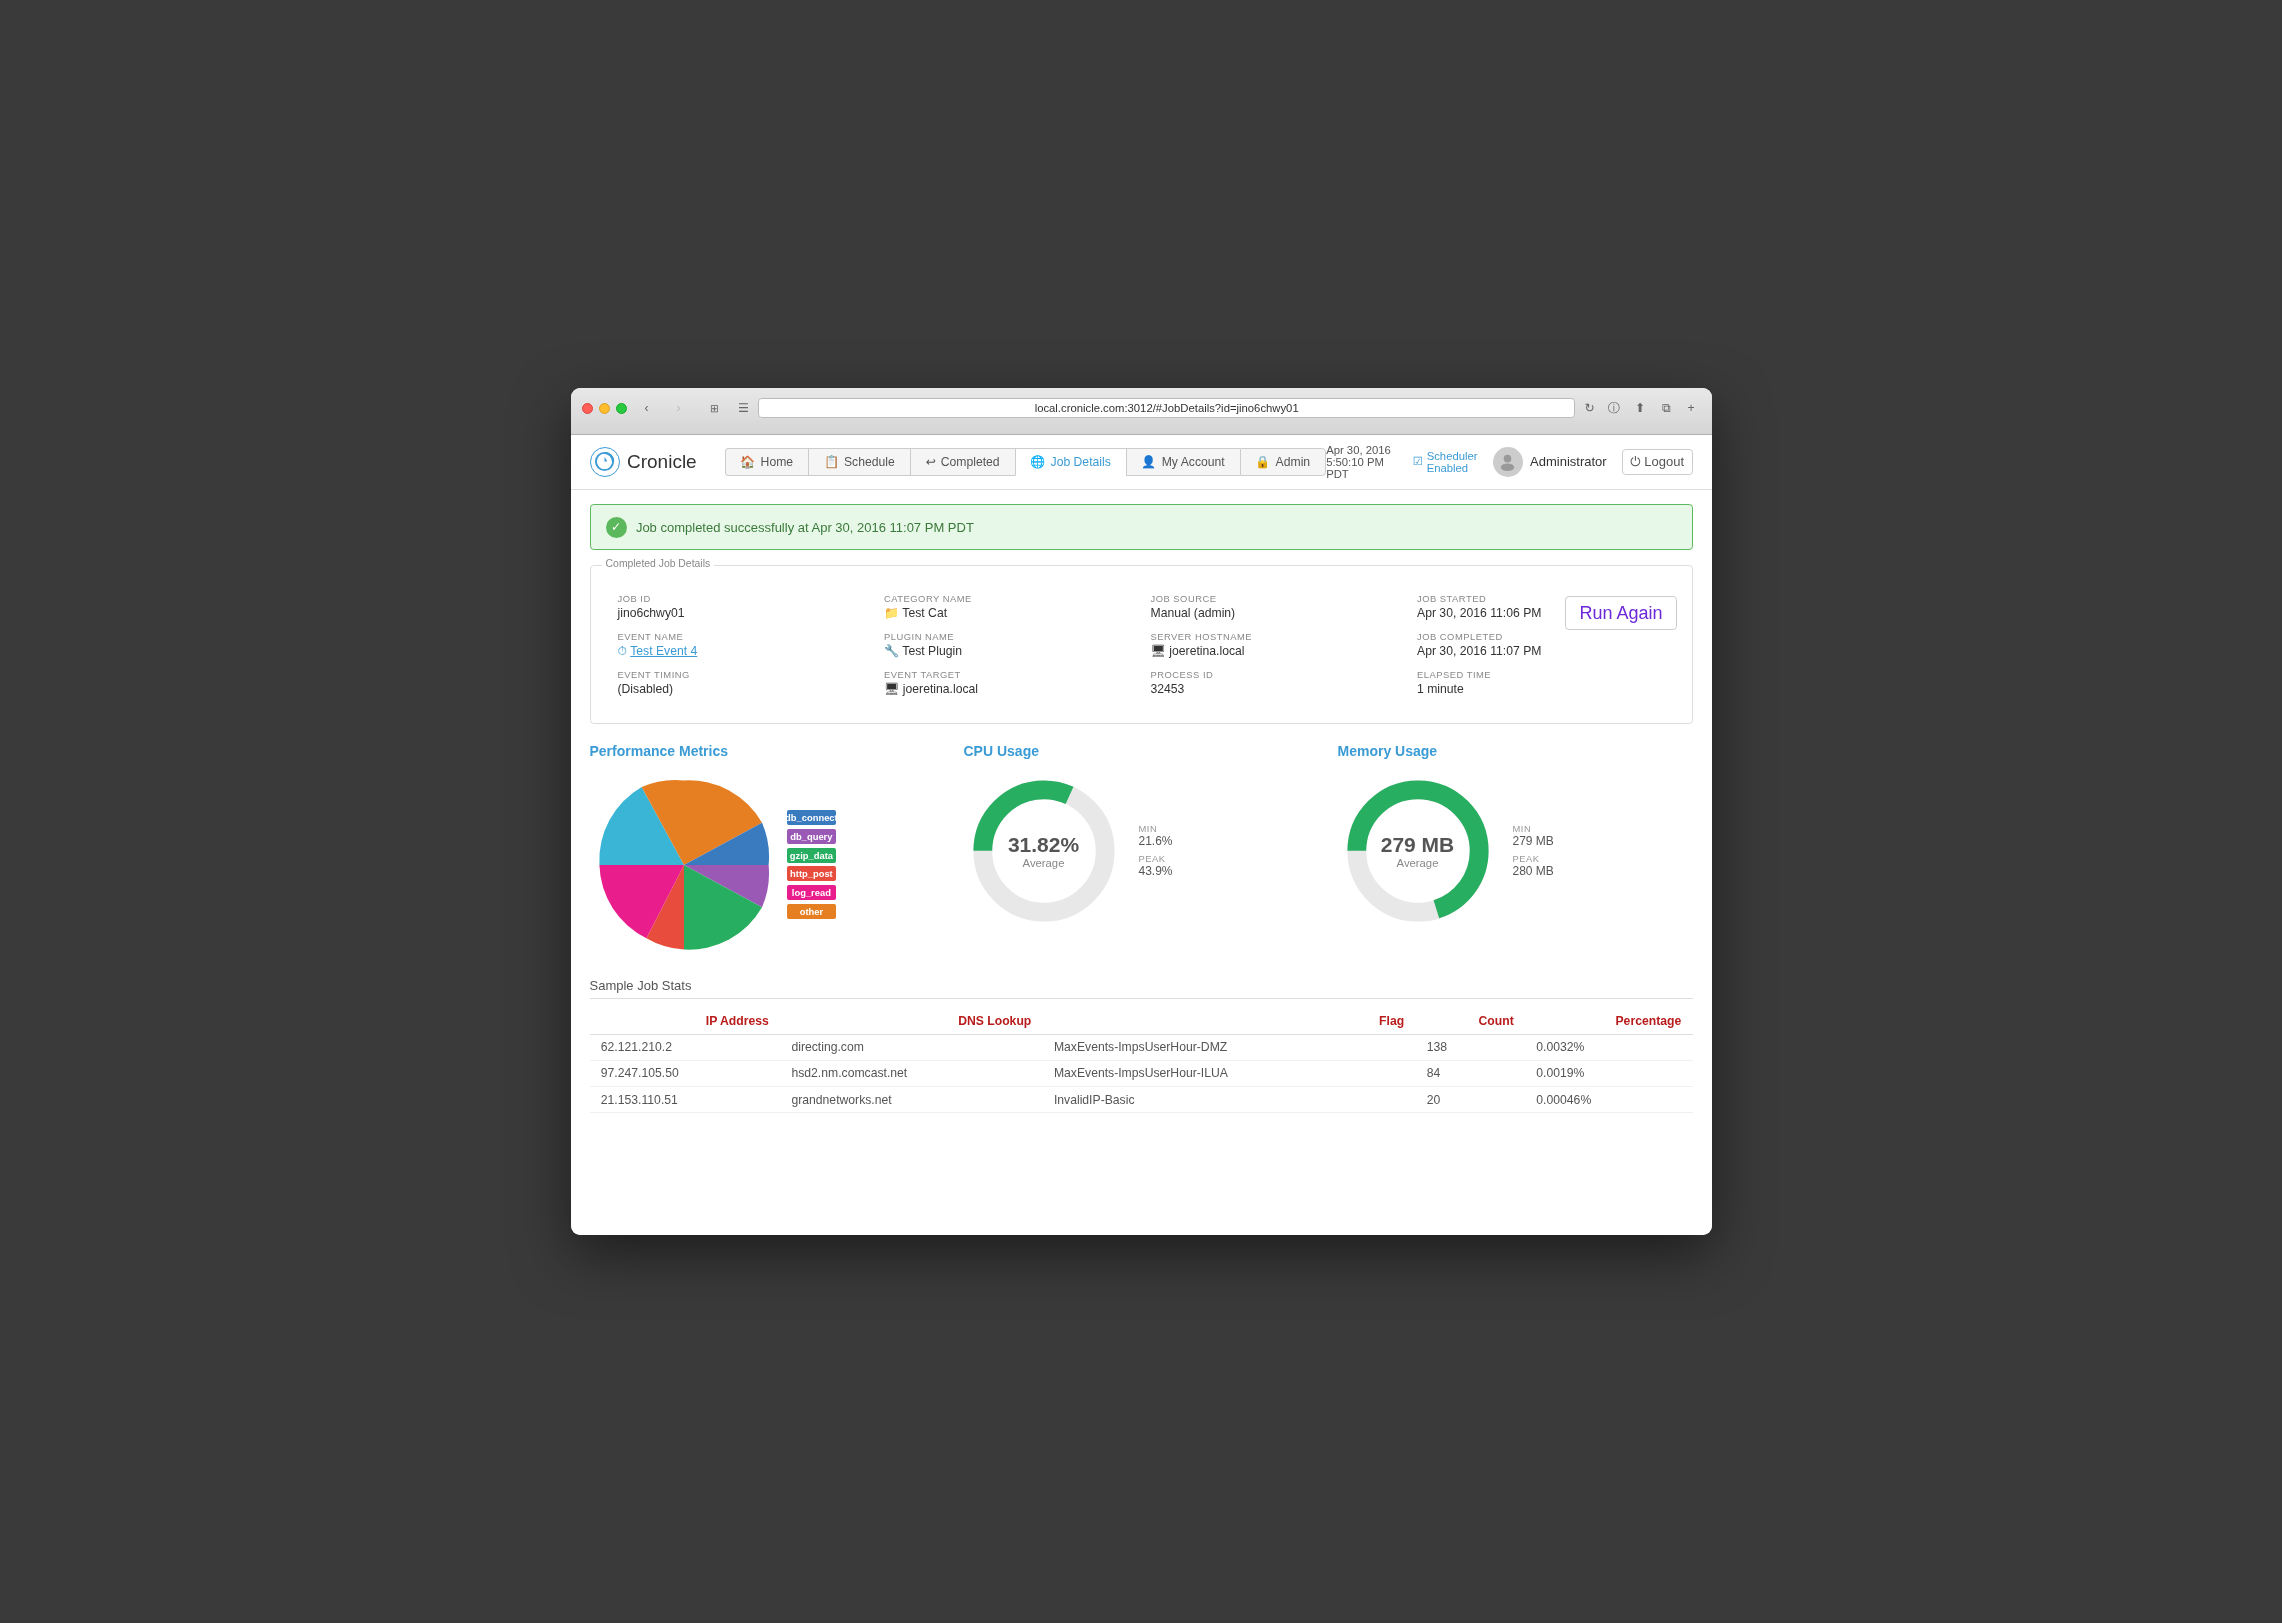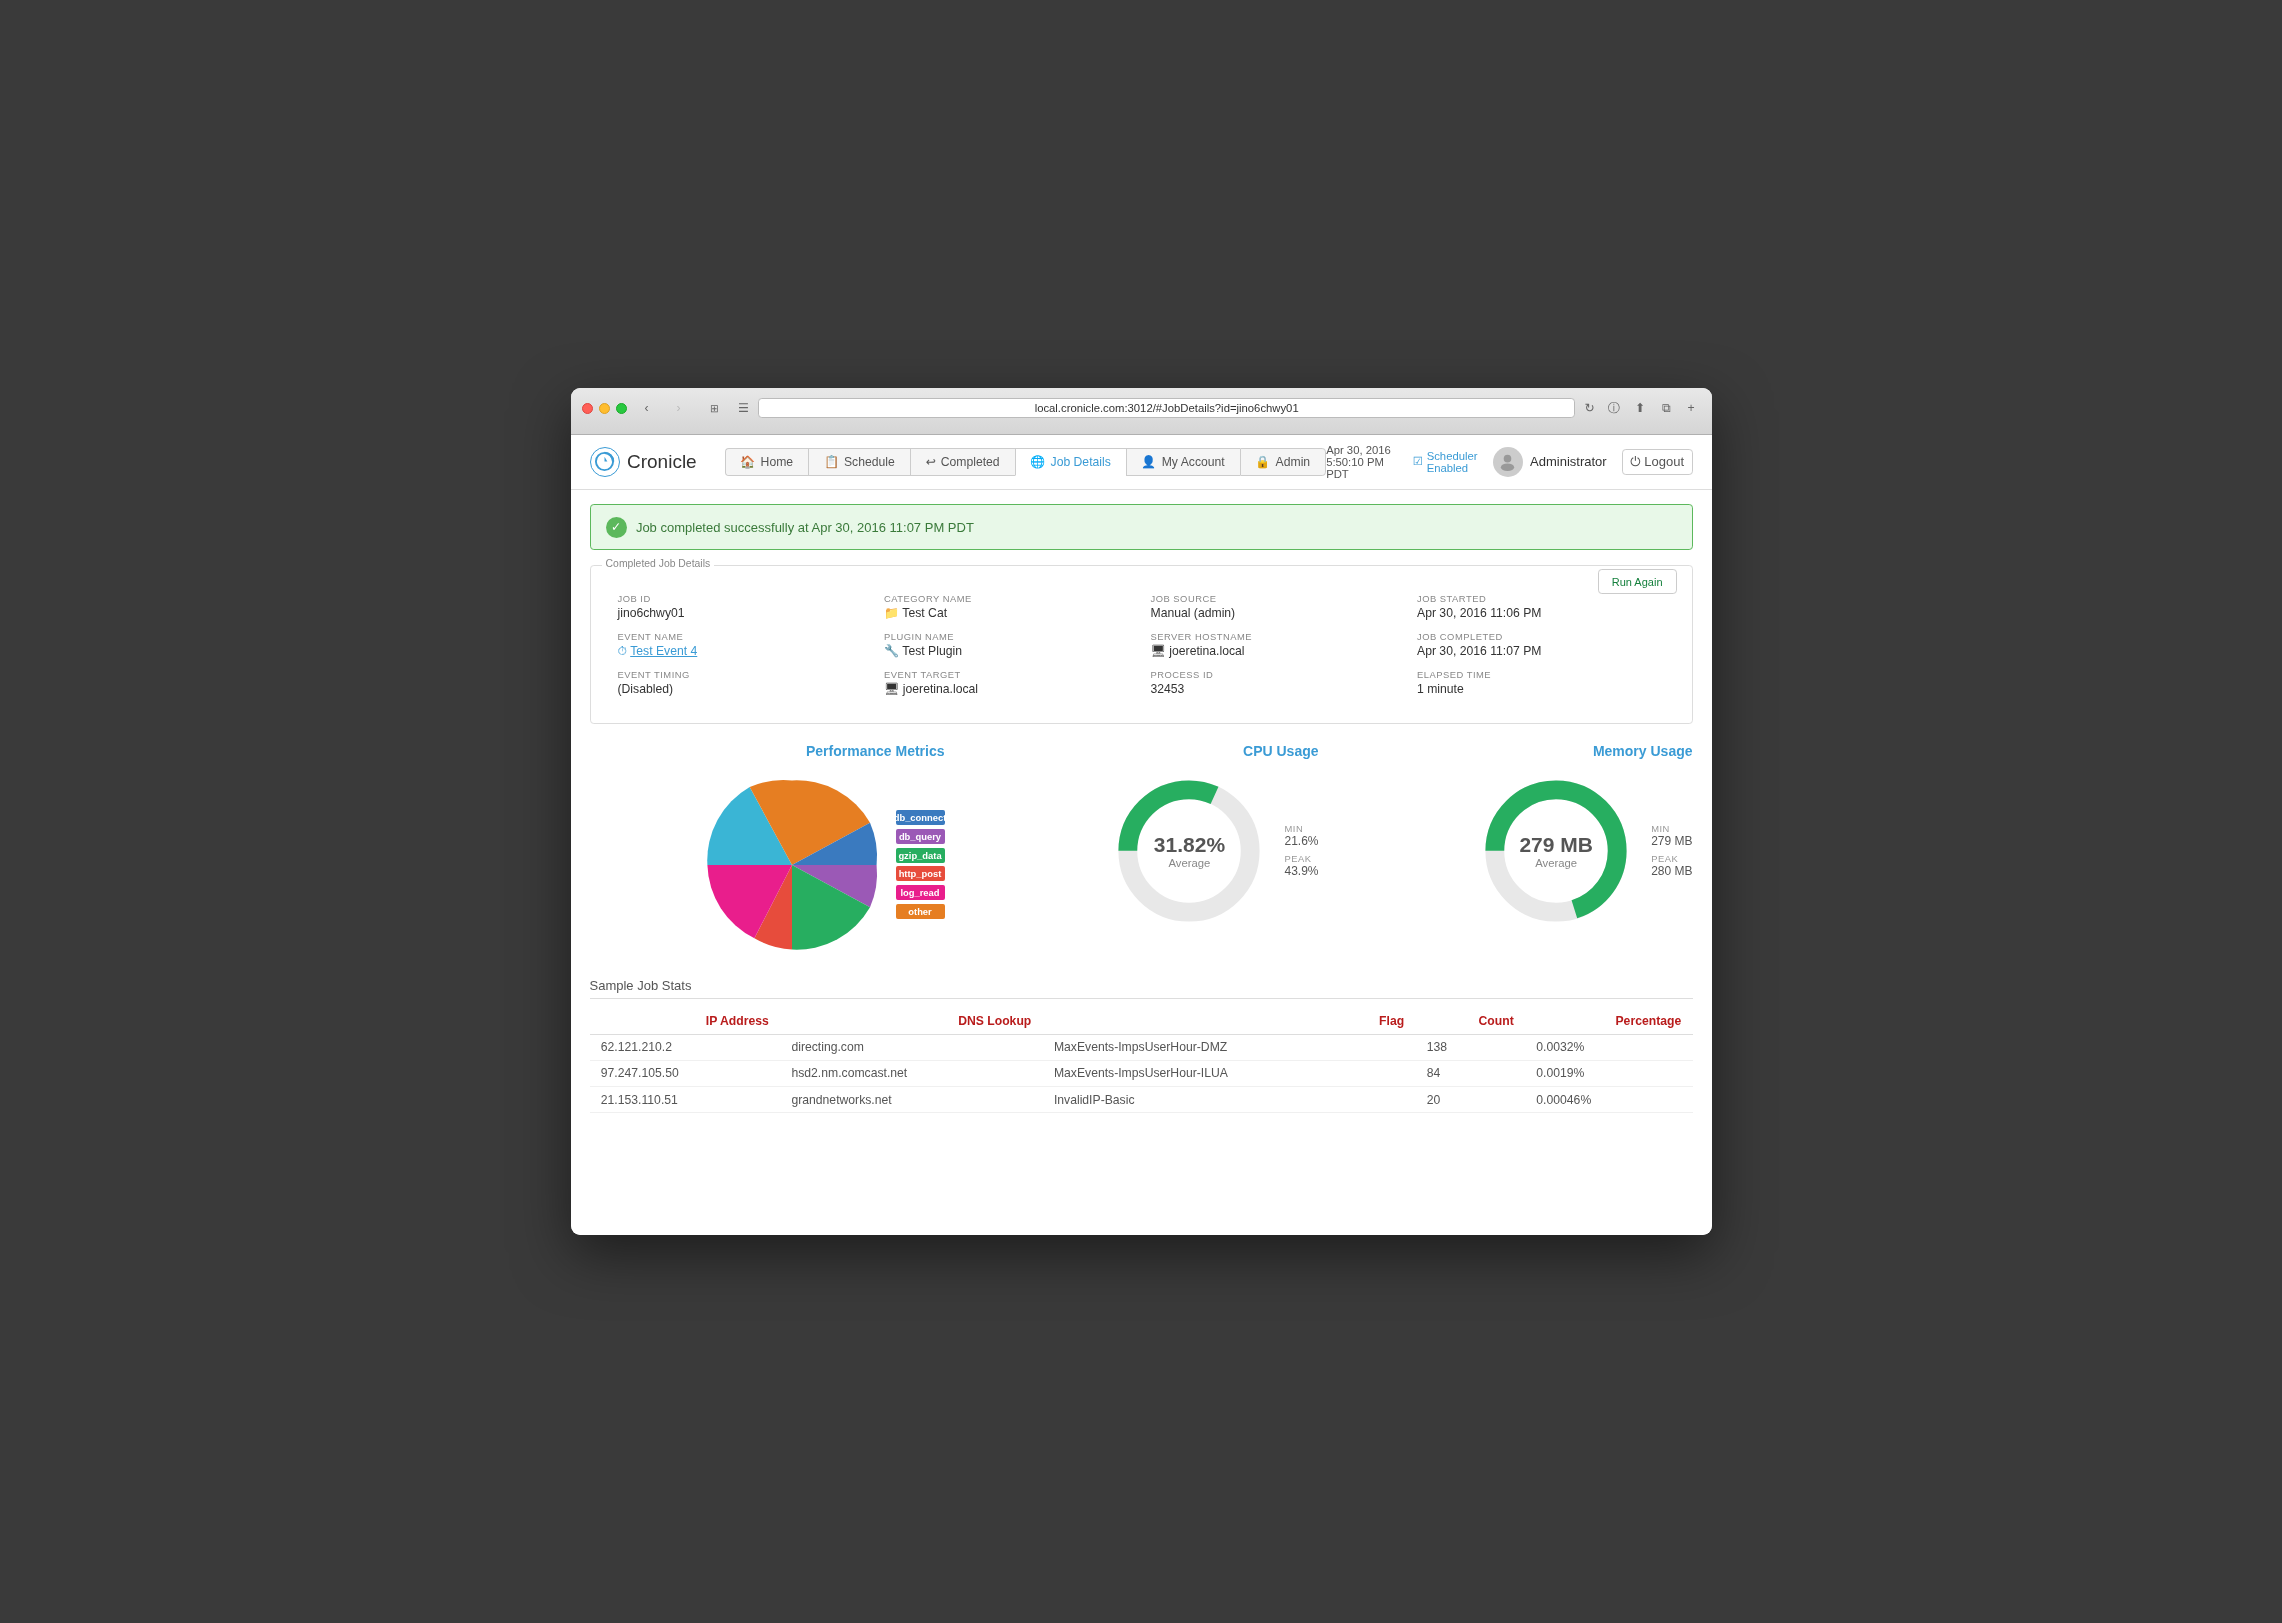--- a/index.html
+++ b/index.html
@@ -203,36 +203,36 @@
       text-transform: uppercase; letter-spacing: 0.5px;
       margin-bottom: 1.9px;
     }
     .job-field-value {
       font-size: 12.2px; color: #333;
     }
     .job-field-value a {
       color: #3a9bd5; text-decoration: underline;
     }
     .run-again-btn {
-      position: absolute; top: 3px; right: 15px;
+      position: absolute; top: 30px; right: 15px;
       background: white; border: 0.9px solid #ccc;
       border-radius: 3.8px; padding: 5.6px 13px;
-      font-size: 11px; color: #15803d; cursor: pointer;
+      font-size: 18px; color: #6d28d9; cursor: pointer;
     }
     
     .metrics-row {
       display: grid;
       grid-template-columns: 1fr 1fr 1fr;
       gap: 19px;
       margin-bottom: 19px;
     }
     .metric-panel {
       display: flex;
       flex-direction: column;
-      align-items: flex-end;
+      align-items: flex-start;
     }
     .metric-title {
       font-size: 14px; font-weight: 600;
       color: #3a9bd5; margin-bottom: 11.3px;
     }
     
     .pie-container {
       position: relative;
       width: 188px; height: 188px;
     }

